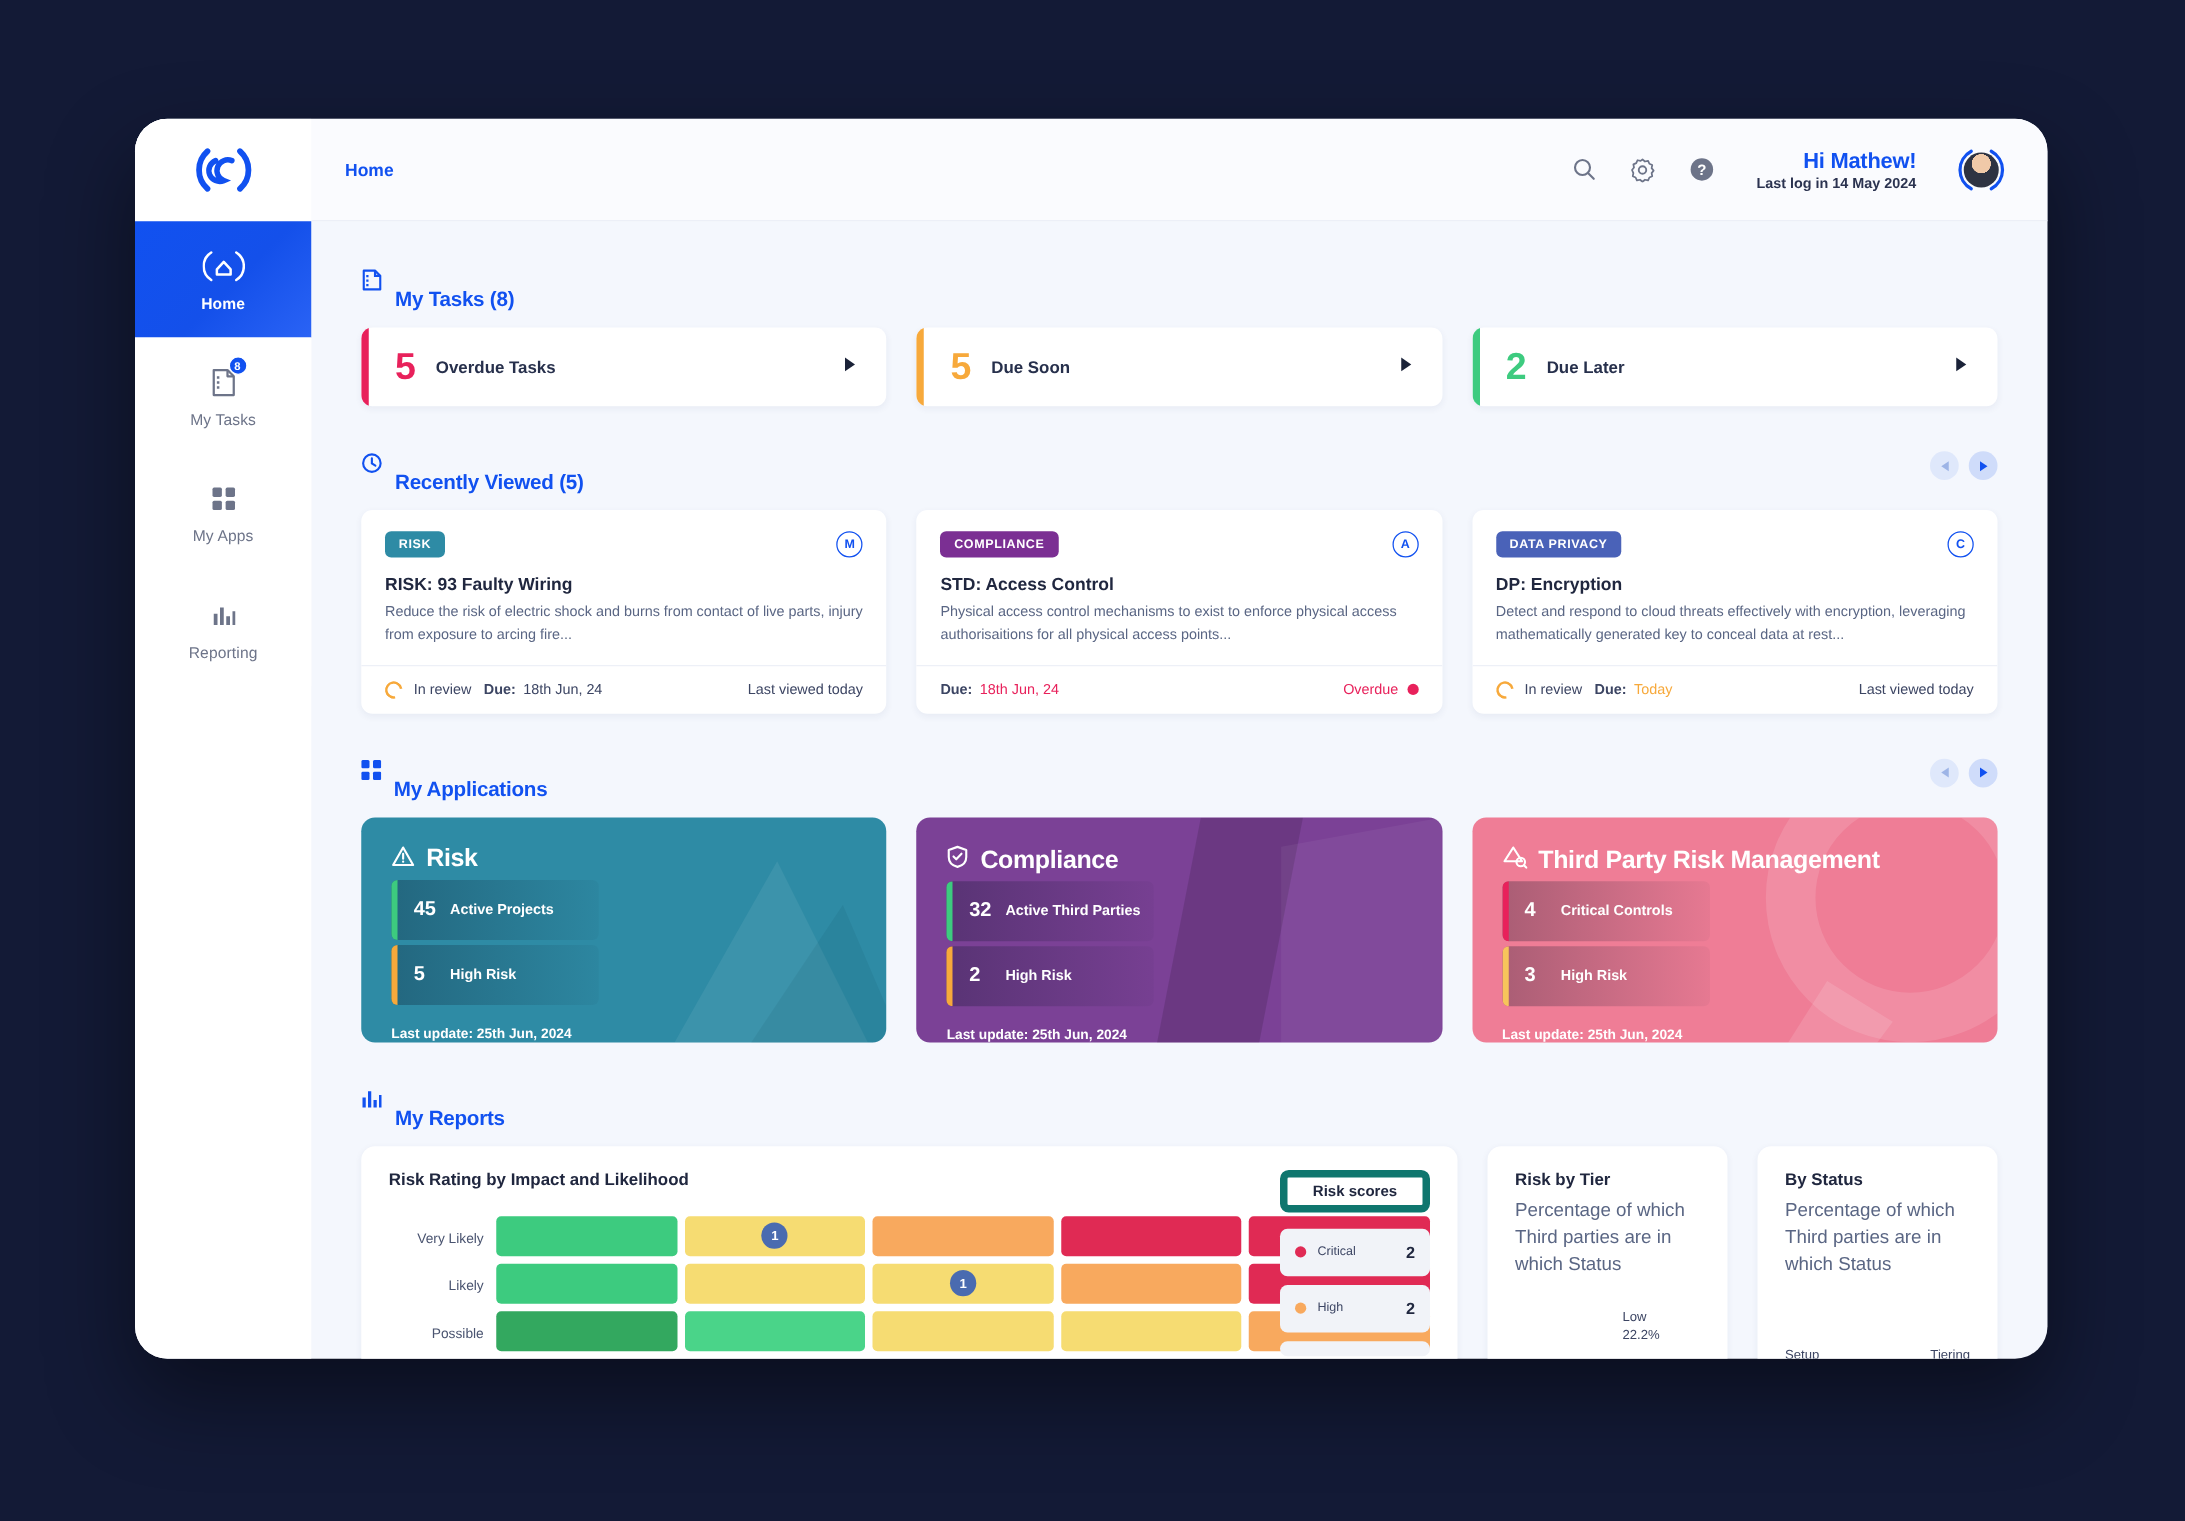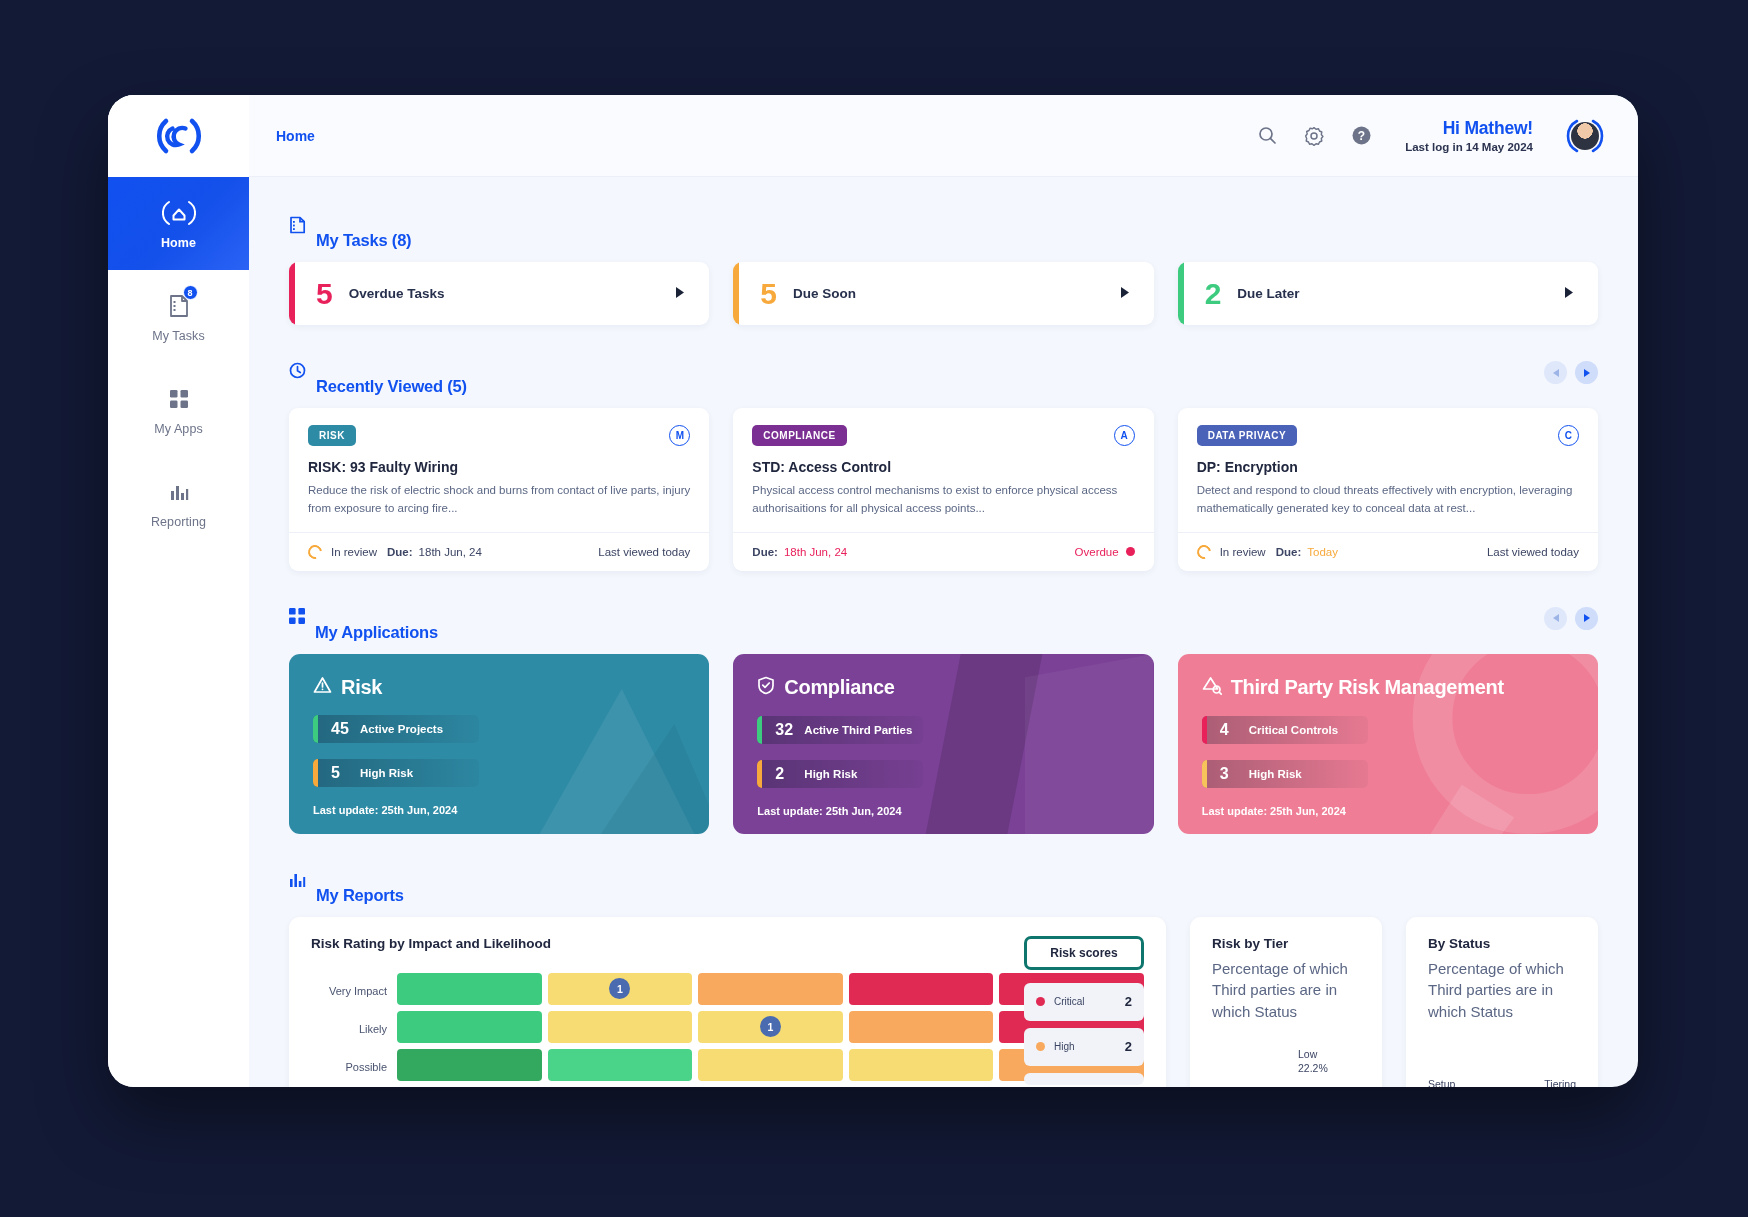--- a/index.html
+++ b/index.html
@@ -140,39 +140,39 @@
   .app-row{ display:flex; gap:24px; margin-bottom:24px;}
   .app-card{
     flex:1;height:180px;border-radius:11px;position:relative;
     overflow:hidden;cursor:pointer;padding:22px 24px;
   }
   .app-card .deco{position:absolute;inset:0;pointer-events:none;}
   .app-title{ display:flex;align-items:center;gap:9px;color:#fff;
     font-size:20px;font-weight:700;letter-spacing:-.3px;position:relative;z-index:2;}
   .stat{
     position:relative;z-index:2;
-    width:166px;height:28px;border-radius:5px;margin-top:16px;
+    width:166px;height:48px;border-radius:5px;margin-top:4px;
     display:flex;align-items:center;overflow:hidden;
     background:linear-gradient(90deg, rgba(10,20,40,.30), rgba(10,20,40,.04));
   }
   .stat-bar{ width:5px;height:100%;}
   .stat-num{ color:#fff;font-size:16px;font-weight:700;margin-left:13px;min-width:25px;}
   .stat-label{ color:#fff;font-size:11.5px;font-weight:600;margin-left:4px;}
   .app-upd{ position:relative;z-index:2;color:#fff;font-size:11px;font-weight:600;margin-top:17px;}
   
   .rep-row{ display:flex;gap:24px;}
   .rep-card{ background:#fff;border-radius:11px;padding:19px 22px;
     box-shadow:0 2px 6px rgba(30,50,100,.06);}
   .rep-main{ flex:1 1 0; position:relative;}
   .rep-side{ width:192px;flex:none;}
   .rep-title{ font-size:13.5px;font-weight:700;color:#20273f;}
   .rep-sub{ font-size:15px;color:#5a6684;margin-top:7px;line-height:1.45;}
   .risk-scores-btn{
     position:absolute;right:22px;top:19px;width:120px;height:34px;
-    border:3px solid #0f766e;border-radius:7px;background:#fff;
+    border:6px solid #0f766e;border-radius:7px;background:#fff;
     display:flex;align-items:center;justify-content:center;
     font-size:12px;font-weight:700;color:#20273f;cursor:pointer;
   }
   .matrix{ display:flex;margin-top:22px;}
   .mtx-labels{ width:86px;padding-top:2px;}
   .mtx-lab{ height:32px;margin-bottom:6px;display:flex;align-items:center;
     justify-content:flex-end;font-size:11px;color:#4a5470;padding-right:10px;}
   .mtx-grid{ flex:1;}
   .mtx-rw{ display:flex;gap:6px;margin-bottom:6px;}
   .cell{ flex:1;height:32px;border-radius:4px;display:flex;
@@ -535,21 +535,21 @@
       <span class="sec-title">My Reports</span>
     </div>
 
     <div class="rep-row">
 
       <div class="rep-card rep-main">
         <div class="rep-title">Risk Rating by Impact and Likelihood</div>
         <div class="risk-scores-btn">Risk scores</div>
         <div class="matrix">
           <div class="mtx-labels">
-            <div class="mtx-lab">Very Impact</div>
+            <div class="mtx-lab">Very Likely</div>
             <div class="mtx-lab">Likely</div>
             <div class="mtx-lab">Possible</div>
           </div>
           <div class="mtx-grid">
             <div class="mtx-rw">
               <div class="cell" style="background:#3dcb7f"></div>
               <div class="cell" style="background:#f6dc72">
                 <span class="chip">1</span>
               </div>
               <div class="cell" style="background:#f8a95e"></div>

